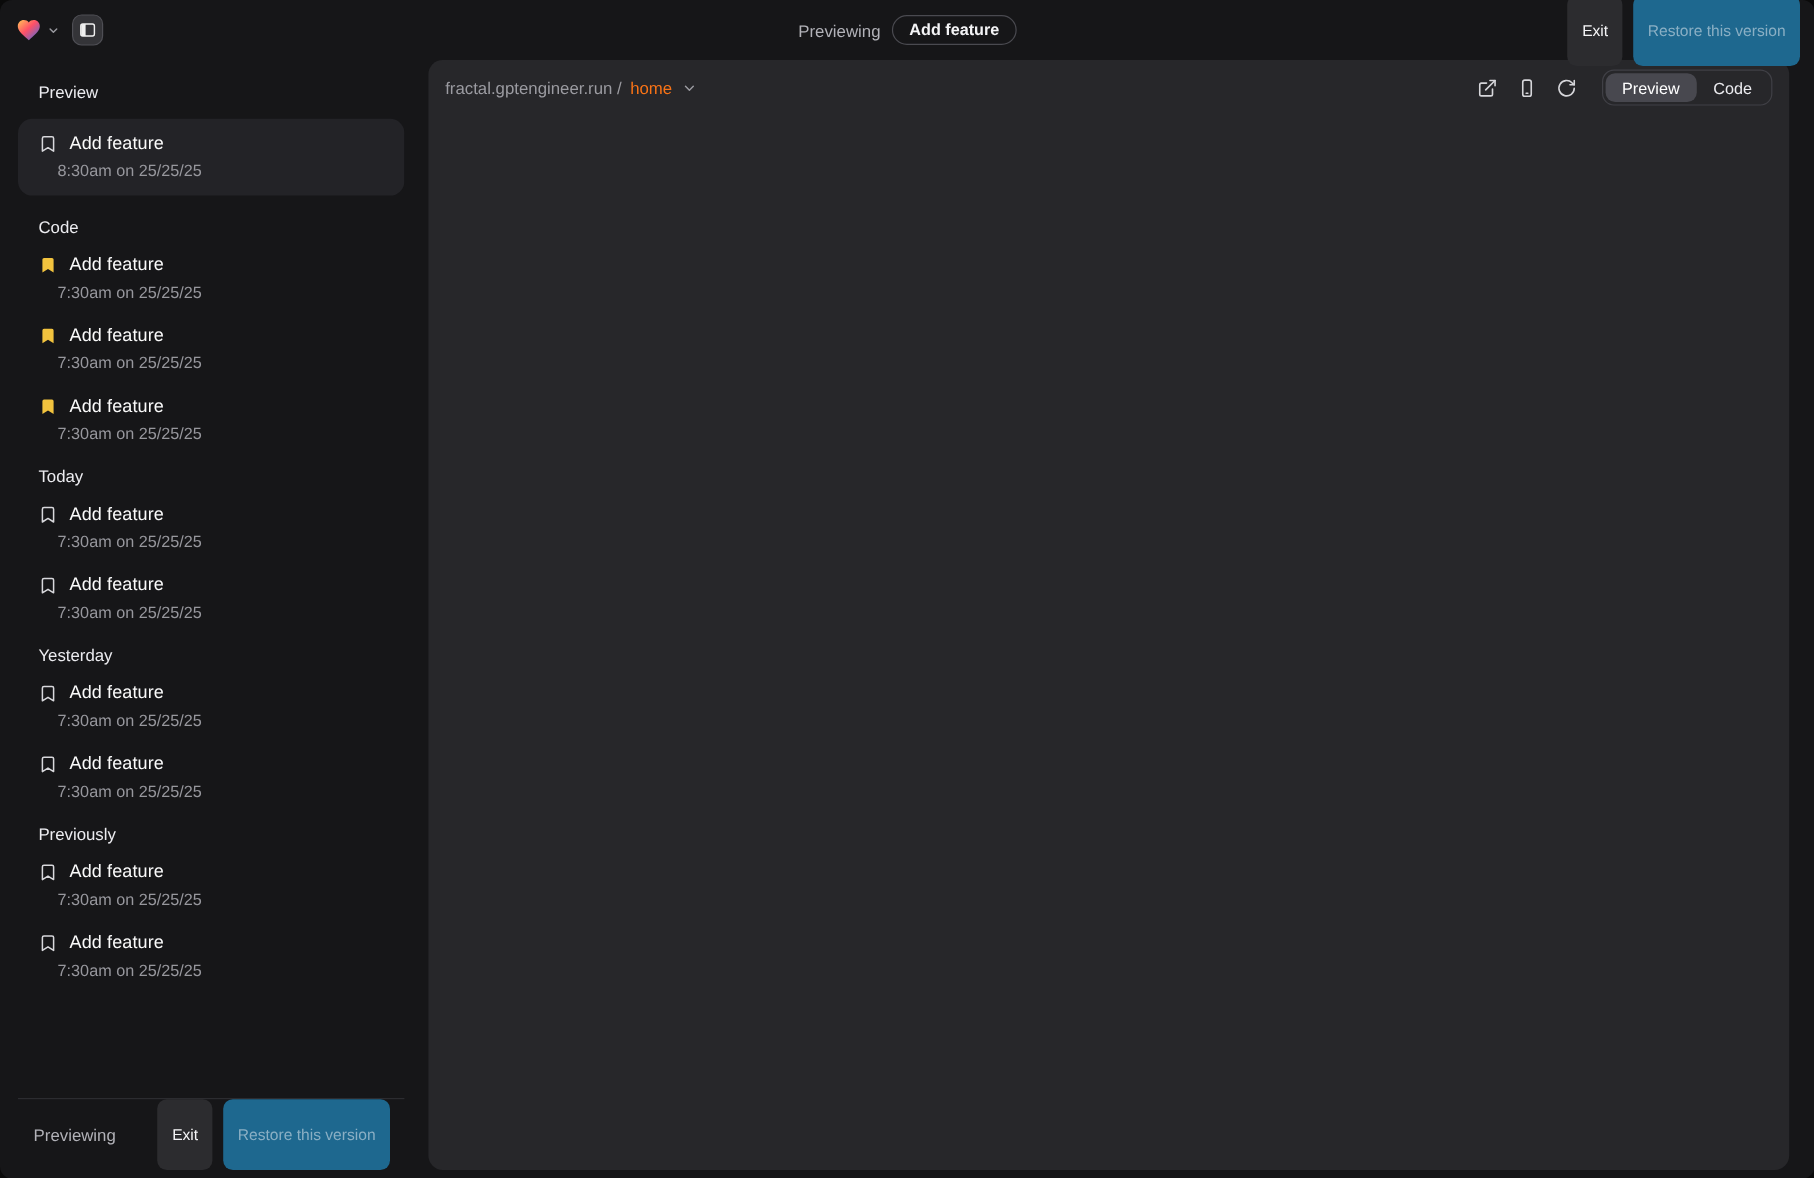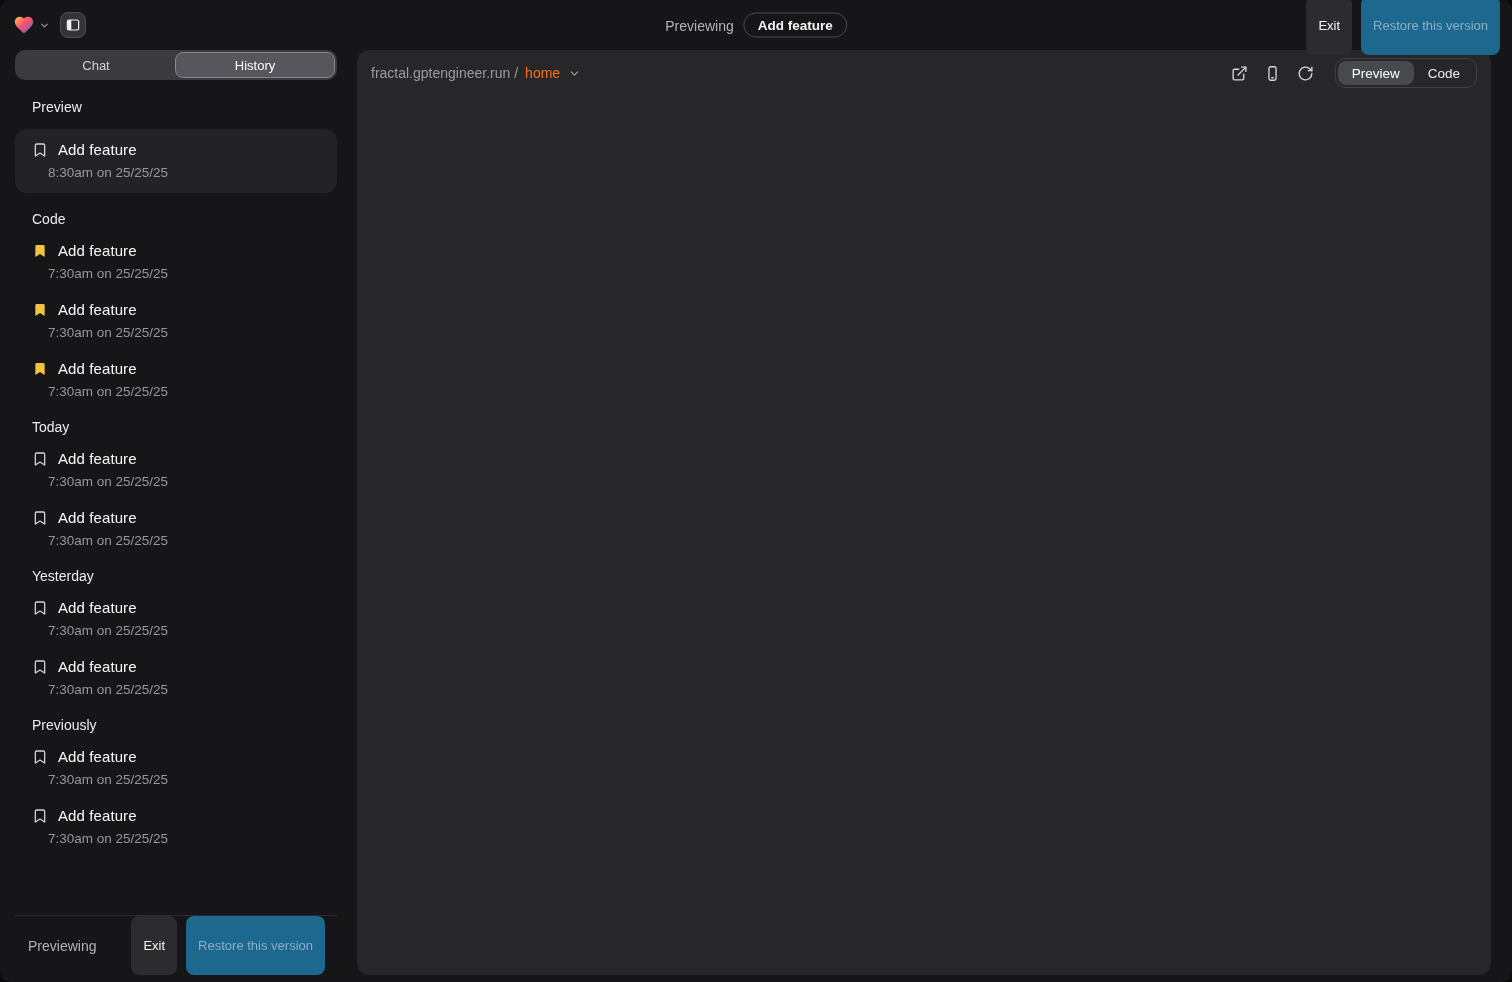--- a/index.html
+++ b/index.html
@@ -174,24 +174,20 @@
 
     <div class="topbar-right">
       <button class="btn btn-exit">Exit</button>
       <button class="btn btn-restore">Restore this version</button>
     </div>
   </header>
 
   <div class="content">
 
     <aside class="sidebar">
-      <div class="tabs">
-          <button class="tab">Chat</button>
-          <button class="tab active">History</button>
-        </div>
       <div class="history">
   <section class="history-section">
     <h3 class="section-title">Preview</h3>
     <div class="section-items">
   <div class="item card">
     <div class="item-head">
       <span class="bm bm-outline">
         <svg viewBox="0 0 24 24" fill="none" stroke="currentColor" stroke-width="1.9" stroke-linecap="round" stroke-linejoin="round">
           <path d="m19 21-7-4.4L5 21V5a2 2 0 0 1 2-2h10a2 2 0 0 1 2 2v16z"></path>
         </svg>

